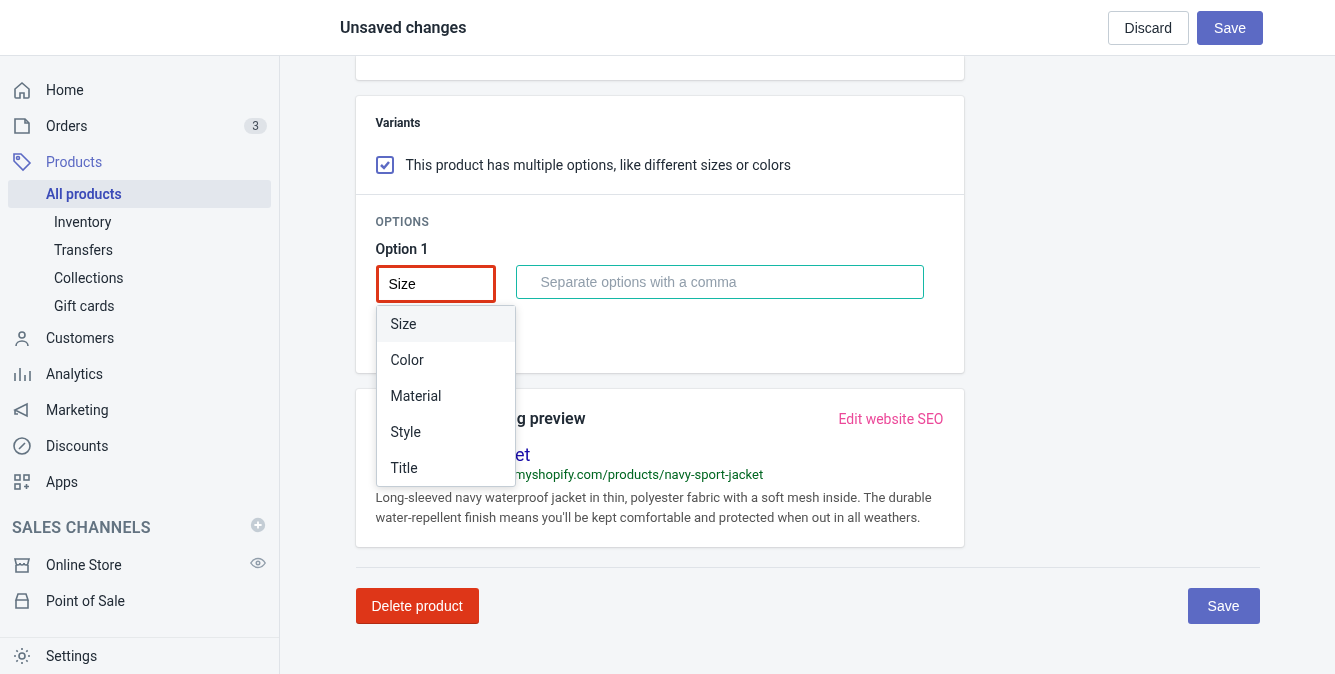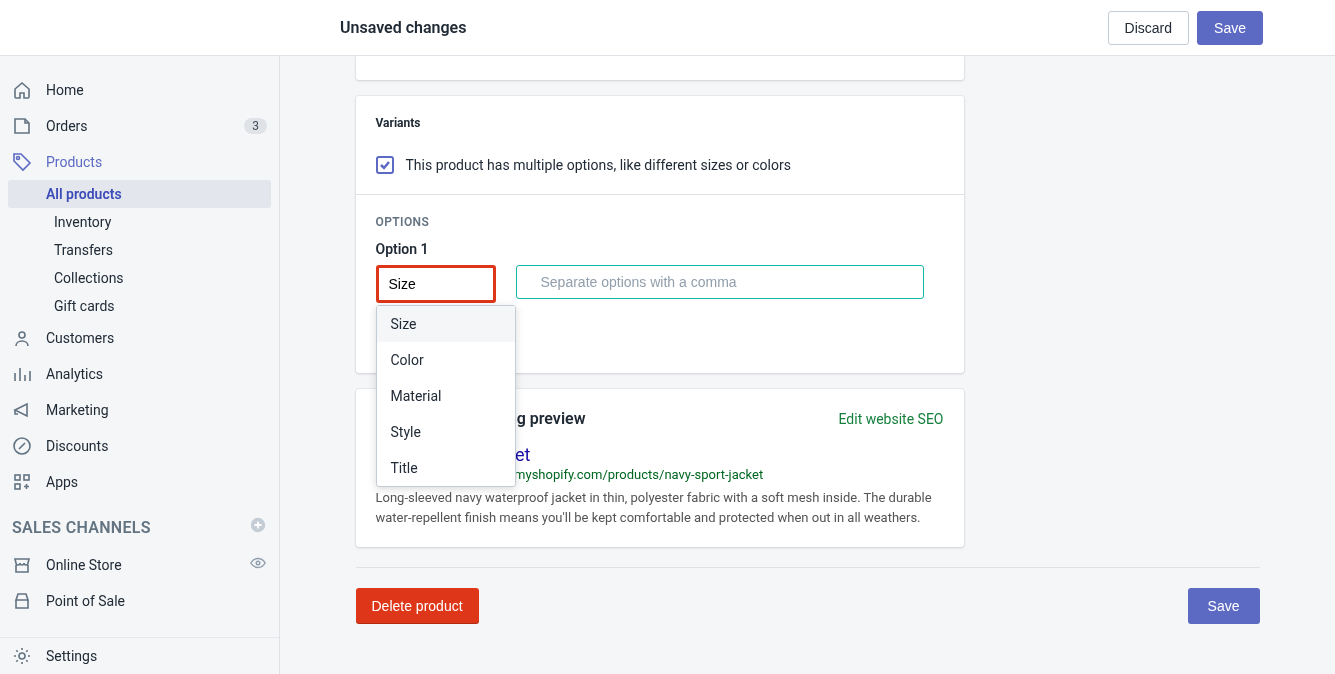--- a/index.html
+++ b/index.html
@@ -40,21 +40,21 @@
     .opt-name-input { width: 100%; padding: 8px 10px; border: 3px solid #de3618; border-radius: 3px; font-size: 14px; background: #fff; outline: none; }
     .opt-values { flex: 1; }
     .opt-values input { width: 100%; max-width: 408px; padding: 8px 24px; border: 1px solid #14b8a6; border-radius: 3px; font-size: 14px; }
     .opt-values input::placeholder { color: #919eab; }
     .dropdown { position: absolute; top: 40px; left: 0; width: 140px; background: #fff; border: 1px solid #c4cdd5; border-radius: 3px; box-shadow: 0 2px 8px rgba(0,0,0,.15); z-index: 50; }
     .dropdown-item { padding: 10px 14px; cursor: pointer; }
     .dropdown-item:hover, .dropdown-item.hover { background: #f4f6f8; }
     .add-option-btn { margin-top: 16px; padding: 8px 14px; border: 1px solid #c4cdd5; border-radius: 3px; background: #fff; cursor: pointer; font-size: 14px; color: #212b36; }
     .seo-header { display: flex; justify-content: space-between; align-items: center; margin-bottom: 16px; }
     .seo-title { font-size: 16px; font-weight: 600; }
-    .seo-edit { color: #15803d; cursor: pointer; }
+    .seo-edit { color: #ec4899; cursor: pointer; }
     .seo-link-title { color: #1a0dab; font-size: 18px; margin-bottom: 2px; }
     .seo-url { color: #006621; font-size: 13px; margin-bottom: 6px; }
     .seo-desc { color: #545454; font-size: 13px; line-height: 1.5; }
     .footer-actions { display: flex; justify-content: space-between; margin-top: 20px; padding-top: 20px; border-top: 1px solid #dfe3e8; }
     .btn-destructive { background: #de3618; color: #fff; border-radius: 3px; padding: 10px 16px; border: none; cursor: pointer; font-size: 14px; box-shadow: inset 0 -1px 0 rgba(0,0,0,.2); }
     .btn-primary2 { background: #5c6ac4; color: #fff; border-radius: 3px; padding: 10px 20px; border: none; cursor: pointer; font-size: 14px; }
     .content-wrap { width: 608px; }
     .eye-icon { color: #919eab; margin-left: auto; }
   </style>
 </head>

